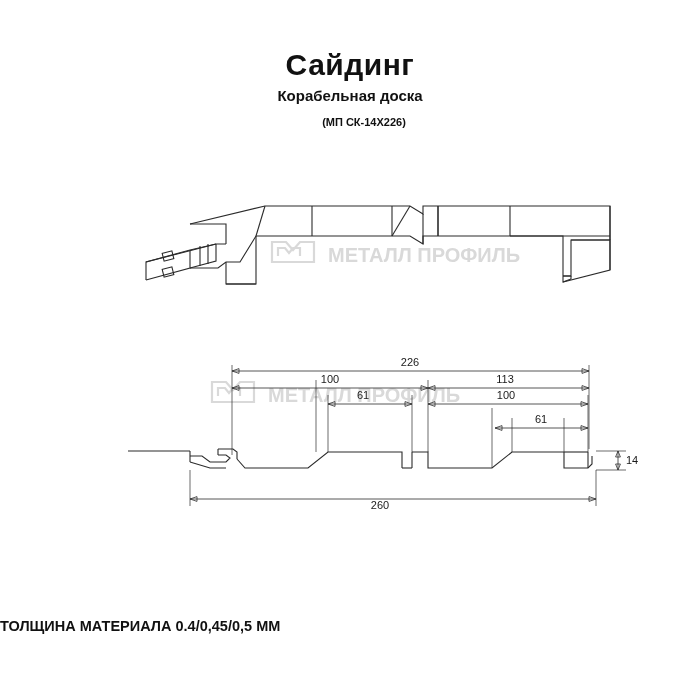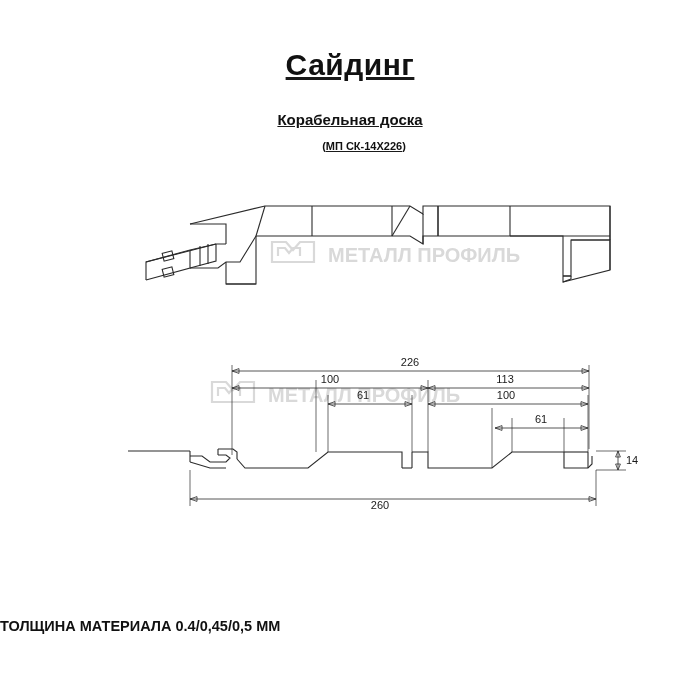--- a/index.html
+++ b/index.html
@@ -19,35 +19,34 @@
     position: relative;
     width: 700px;
     height: 700px;
   }
   .header {
     position: absolute;
     top: 48px;
     left: 0;
     width: 700px;
     text-align: center;
-    text-decoration: underline;
   }
   .title {
     font-size: 30px;
     font-weight: bold;
     letter-spacing: 0.5px;
     color: #111111;
     margin: 0;
     line-height: 1.1;
   }
   .subtitle {
     font-size: 15px;
     font-weight: bold;
     color: #111111;
-    margin-top: 31px;
+    margin-top: 7px;
     line-height: 1.1;
   }
   .code {
     font-size: 11px;
     font-weight: bold;
     color: #111111;
     margin-top: 11px;
     line-height: 1.1;
     padding-left: 28px;
   }

